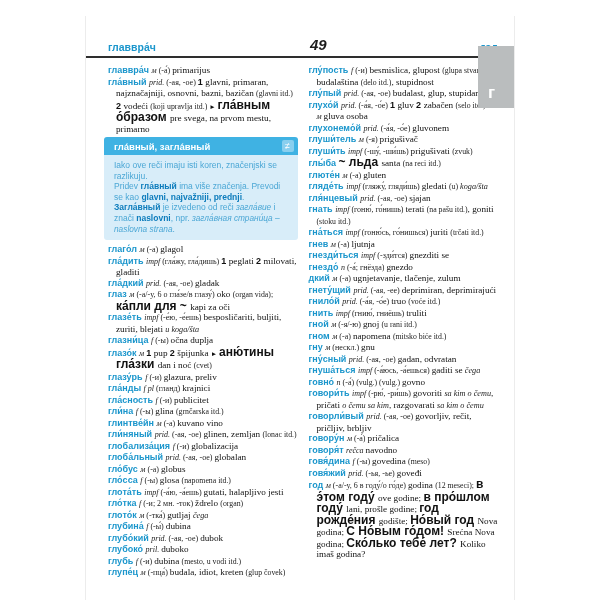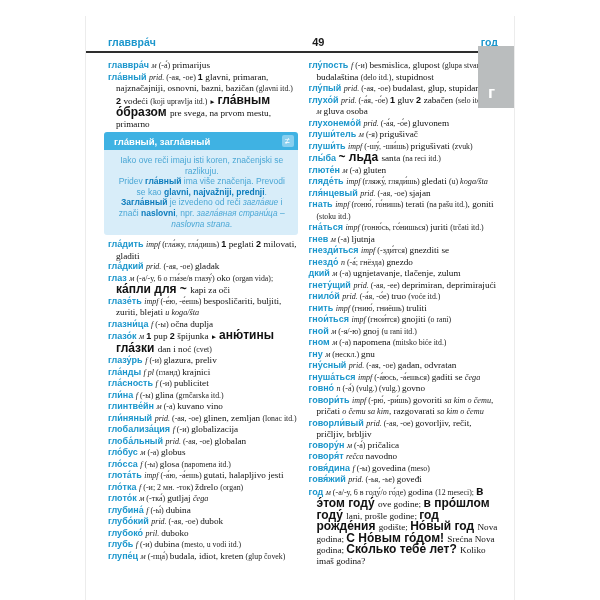--- a/index.html
+++ b/index.html
@@ -3,21 +3,21 @@
 <meta charset="utf-8">
 <style>
   html,body{margin:0;padding:0;background:#ffffff;}
   body{width:600px;height:600px;font-family:"Liberation Sans",sans-serif;-webkit-font-smoothing:antialiased;}
   .page{position:relative;width:430px;height:600px;margin:16px auto;background:#fff;
         border-left:1px solid #ececec;border-right:1px solid #ececec;box-sizing:border-box;overflow:hidden;}
   
   .runhead{display:flex;justify-content:space-between;align-items:flex-end;
            padding:20px 16px 3px 22px;border-bottom:2px solid #2e2e2e;}
   .runhead .rh{font-weight:700;font-size:10.5px;color:#1b96cc;}
-  .runhead .pn{font-weight:700;font-size:11px;color:#1c1c1c;}
+  .runhead .pn{font-weight:700;font-size:15px;color:#1c1c1c;font-style:italic;}
   
   .thumb-tab{position:absolute;top:30px;right:0;width:36px;height:62px;background:#babdbe;
              display:flex;align-items:flex-end;}
   .thumb-tab span{color:#fff;font-weight:700;font-size:17px;line-height:1;padding:0 0 7px 10px;
                   font-family:"Liberation Sans",sans-serif;}
   
   .columns{display:flex;gap:11px;padding:7px 16px 0 22px;}
   .col{flex:1;min-width:0;}
   .entry{font-size:9px;line-height:10.5px;text-indent:-8px;padding-left:8px;color:#151515;}
   .hw{font-family:"Liberation Sans",sans-serif;font-weight:700;color:#1b96cc;font-size:9px;}
@@ -31,21 +31,21 @@
   .ar{font-size:6.5px;color:#111;}
   .dm{font-size:8px;color:#1b96cc;}
   
   .infobox{margin:3px 0 4px -4px;}
   .infobox-header{background:#3fb2e3;color:#fff;font-weight:700;font-size:9.5px;
                   padding:3px 4px 3px 10px;border-radius:3px 3px 0 0;
                   display:flex;justify-content:space-between;align-items:center;gap:20px;}
   .neq{background:#88cfef;color:#fff;width:12px;height:12px;border-radius:2px;
        display:flex;align-items:center;justify-content:center;font-size:9px;font-weight:400;flex:0 0 auto;}
   .infobox-body{background:#d8edf9;border-radius:0 0 3px 3px;padding:5px 8px 6px 10px;
-                color:#4ba7d5;font-size:8.5px;line-height:10.6px;text-align:center;}
+                color:#4ba7d5;font-size:8.5px;line-height:10.6px;}
   .ibp{margin:0;}
   .rg{color:#4ba7d5;}
   .bl2{color:#0d7cbc;font-weight:700;}
   .it2{color:#4ba7d5;font-style:italic;font-family:Liberation Sans, sans-serif;font-size:8.3px;}
 </style>
 </head>
 <body>
 
 <div class="page">
   <div class="runhead">
@@ -71,20 +71,21 @@
           <span class="neq">≠</span>
         </div>
         <div class="infobox-body" id="infobox-body">
             <div class="ibp"><span class="rg">Iako ove reči imaju isti koren, značenjski se razlikuju.</span></div>
             <div class="ibp"><span class="rg">Pridev </span><span class="bl2">гла́вный</span><span class="rg"> ima više značenja. Prevodi se kao </span><span class="bl2">glavni, najvažniji, prednji</span><span class="rg">.</span></div>
             <div class="ibp"><span class="bl2">Загла́вный</span><span class="rg"> je izvedeno od reči </span><span class="it2">загла́вие</span><span class="rg"> i znači </span><span class="bl2">naslovni</span><span class="rg">, npr. </span><span class="it2">загла́вная страни́ца</span><span class="rg"> – </span><span class="it2">naslovna strana</span><span class="rg">.</span></div>
           </div>
       </div>
 
       <div id="left-rest">
+          <div class="entry"><span class="hw">глаго́л </span><span class="gr">м </span><span class="pp">(-а) </span><span class="tr">glagol</span></div>
           <div class="entry"><span class="hw">гла́дить </span><span class="gr">impf </span><span class="pp">(гла́жу, гла́дишь) </span><span class="bd">1 </span><span class="tr">peglati </span><span class="bd">2 </span><span class="tr">milovati, gladiti</span></div>
           <div class="entry"><span class="hw">гла́дкий </span><span class="gr">prid. </span><span class="pp">(-ая, -ое) </span><span class="tr">gladak</span></div>
           <div class="entry"><span class="hw">глаз </span><span class="gr">м </span><span class="pp">(-а/-у, 6 о гла́зе/в глазу́) </span><span class="tr">oko </span><span class="nt">(organ vida); </span><span class="bc">ка́пли для ~ </span><span class="tr">kapi za oči</span></div>
           <div class="entry"><span class="hw">глазе́ть </span><span class="gr">impf </span><span class="pp">(-е́ю, -е́ешь) </span><span class="tr">besposličariti, buljiti, zuriti, blejati </span><span class="itl">u koga/šta</span></div>
           <div class="entry"><span class="hw">глазни́ца </span><span class="gr">f </span><span class="pp">(-ы) </span><span class="tr">očna duplja</span></div>
           <div class="entry"><span class="hw">глазо́к </span><span class="gr">м </span><span class="bd">1 </span><span class="tr">pup </span><span class="bd">2 </span><span class="tr">špijunka </span><span class="ar">► </span><span class="bc">аню́тины гла́зки </span><span class="tr">dan i noć </span><span class="nt">(cvet)</span></div>
           <div class="entry"><span class="hw">глазу́рь </span><span class="gr">f </span><span class="pp">(-и) </span><span class="tr">glazura, preliv</span></div>
           <div class="entry"><span class="hw">гла́нды </span><span class="gr">f pl </span><span class="pp">(гланд) </span><span class="tr">krajnici</span></div>
           <div class="entry"><span class="hw">гла́сность </span><span class="gr">f </span><span class="pp">(-и) </span><span class="tr">publicitet</span></div>
           <div class="entry"><span class="hw">гли́на </span><span class="gr">f </span><span class="pp">(-ы) </span><span class="tr">glina </span><span class="nt">(grnčarska itd.)</span></div>
@@ -118,21 +119,20 @@
         <div class="entry"><span class="hw">гля́нцевый </span><span class="gr">prid. </span><span class="pp">(-ая, -ое) </span><span class="tr">sjajan</span></div>
         <div class="entry"><span class="hw">гнать </span><span class="gr">impf </span><span class="pp">(гоню́, го́нишь) </span><span class="tr">terati </span><span class="nt">(na pašu itd.)</span><span class="tr">, goniti </span><span class="nt">(stoku itd.)</span></div>
         <div class="entry"><span class="hw">гна́ться </span><span class="gr">impf </span><span class="pp">(гоню́сь, го́нишься) </span><span class="tr">juriti </span><span class="nt">(trčati itd.)</span></div>
         <div class="entry"><span class="hw">гнев </span><span class="gr">м </span><span class="pp">(-а) </span><span class="tr">ljutnja</span></div>
         <div class="entry"><span class="hw">гнезди́ться </span><span class="gr">impf </span><span class="pp">(-зди́тся) </span><span class="tr">gnezditi se</span></div>
         <div class="entry"><span class="hw">гнездо́ </span><span class="gr">n </span><span class="pp">(-а́; гнёзда) </span><span class="tr">gnezdo</span></div>
         <div class="entry"><span class="hw">дкий </span><span class="gr">м </span><span class="pp">(-а) </span><span class="tr">ugnjetavanje, tlačenje, zulum</span></div>
         <div class="entry"><span class="hw">гнету́щий </span><span class="gr">prid. </span><span class="pp">(-ая, -ее) </span><span class="tr">deprimiran, deprimirajući</span></div>
         <div class="entry"><span class="hw">гнило́й </span><span class="gr">prid. </span><span class="pp">(-а́я, -о́е) </span><span class="tr">truo </span><span class="nt">(voće itd.)</span></div>
         <div class="entry"><span class="hw">гнить </span><span class="gr">impf </span><span class="pp">(гнию́, гниёшь) </span><span class="tr">truliti</span></div>
-        <div class="entry"><span class="hw">гнои́ться </span><span class="gr">impf </span><span class="pp">(гнои́тся) </span><span class="tr">gnojiti </span><span class="nt">(o rani)</span></div>
         <div class="entry"><span class="hw">гной </span><span class="gr">м </span><span class="pp">(-я/-ю) </span><span class="tr">gnoj </span><span class="nt">(u rani itd.)</span></div>
         <div class="entry"><span class="hw">гном </span><span class="gr">м </span><span class="pp">(-а) </span><span class="tr">napomena </span><span class="nt">(mitsko biće itd.)</span></div>
         <div class="entry"><span class="hw">гну </span><span class="gr">м </span><span class="pp">(нескл.) </span><span class="tr">gnu</span></div>
         <div class="entry"><span class="hw">гну́сный </span><span class="gr">prid. </span><span class="pp">(-ая, -ое) </span><span class="tr">gadan, odvratan</span></div>
         <div class="entry"><span class="hw">гнуша́ться </span><span class="gr">impf </span><span class="pp">(-а́юсь, -а́ешься) </span><span class="tr">gaditi se </span><span class="itl">čega</span></div>
         <div class="entry"><span class="hw">говно́ </span><span class="gr">n </span><span class="pp">(-а́) </span><span class="nt">(vulg.) (vulg.) </span><span class="tr">govno</span></div>
         <div class="entry"><span class="hw">говори́ть </span><span class="gr">impf </span><span class="pp">(-рю́, -ри́шь) </span><span class="tr">govoriti </span><span class="itl">sa kim o čemu</span><span class="tr">, pričati </span><span class="itl">o čemu sa kim</span><span class="tr">, razgovarati </span><span class="itl">sa kim o čemu</span></div>
         <div class="entry"><span class="hw">говорли́вый </span><span class="gr">prid. </span><span class="pp">(-ая, -ое) </span><span class="tr">govorljiv, rečit, pričljiv, brbljiv</span></div>
         <div class="entry"><span class="hw">говору́н </span><span class="gr">м </span><span class="pp">(-а́) </span><span class="tr">pričalica</span></div>
         <div class="entry"><span class="hw">говоря́т </span><span class="gr">rečca </span><span class="tr">navodno</span></div>

